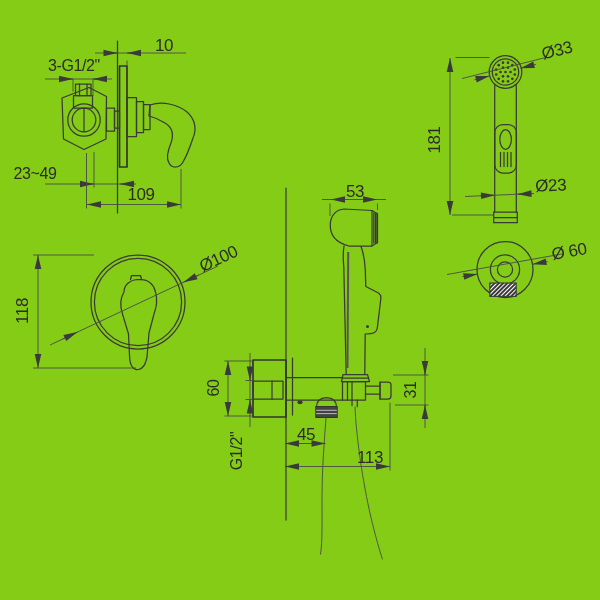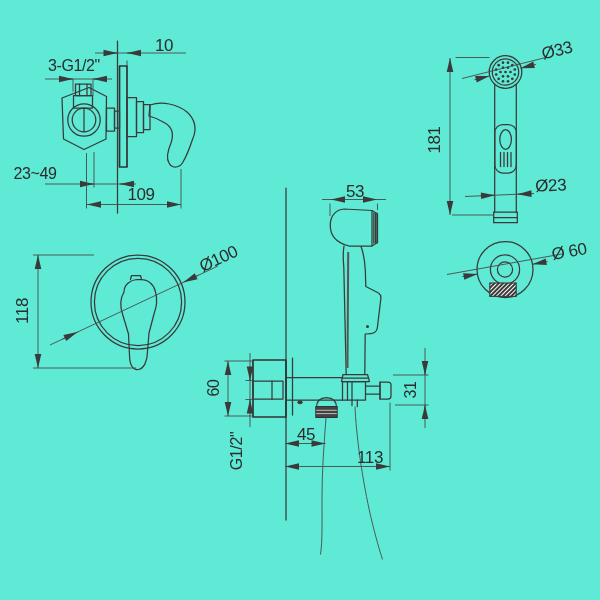--- a/index.html
+++ b/index.html
@@ -1,16 +1,16 @@
 <!DOCTYPE html>
 <html><head>
 <meta charset="utf-8">
 <style>
   html,body{margin:0;padding:0;background:#ffffff;}
-  .stage{width:600px;height:600px;position:relative;background:#5eead4;overflow:hidden;}
+  .stage{width:600px;height:600px;position:relative;background:#84cc16;overflow:hidden;}
   svg{display:block;}
   .med{stroke:#3a3a3a;stroke-width:1.25;fill:none;stroke-linejoin:round;stroke-linecap:round;}
   .thk{stroke:#333;stroke-width:1.7;fill:none;stroke-linejoin:round;}
   .thin{stroke:#4a4a4a;stroke-width:0.9;fill:none;stroke-linecap:butt;}
   .shade{stroke:#555;stroke-width:2;fill:none;}
   .dim{font-family:"Liberation Sans","DejaVu Sans",sans-serif;fill:#2c2c2c;letter-spacing:-0.4px;}
   .f17{font-size:17px;} .f16{font-size:16px;}
 </style>
 </head>
 <body>

